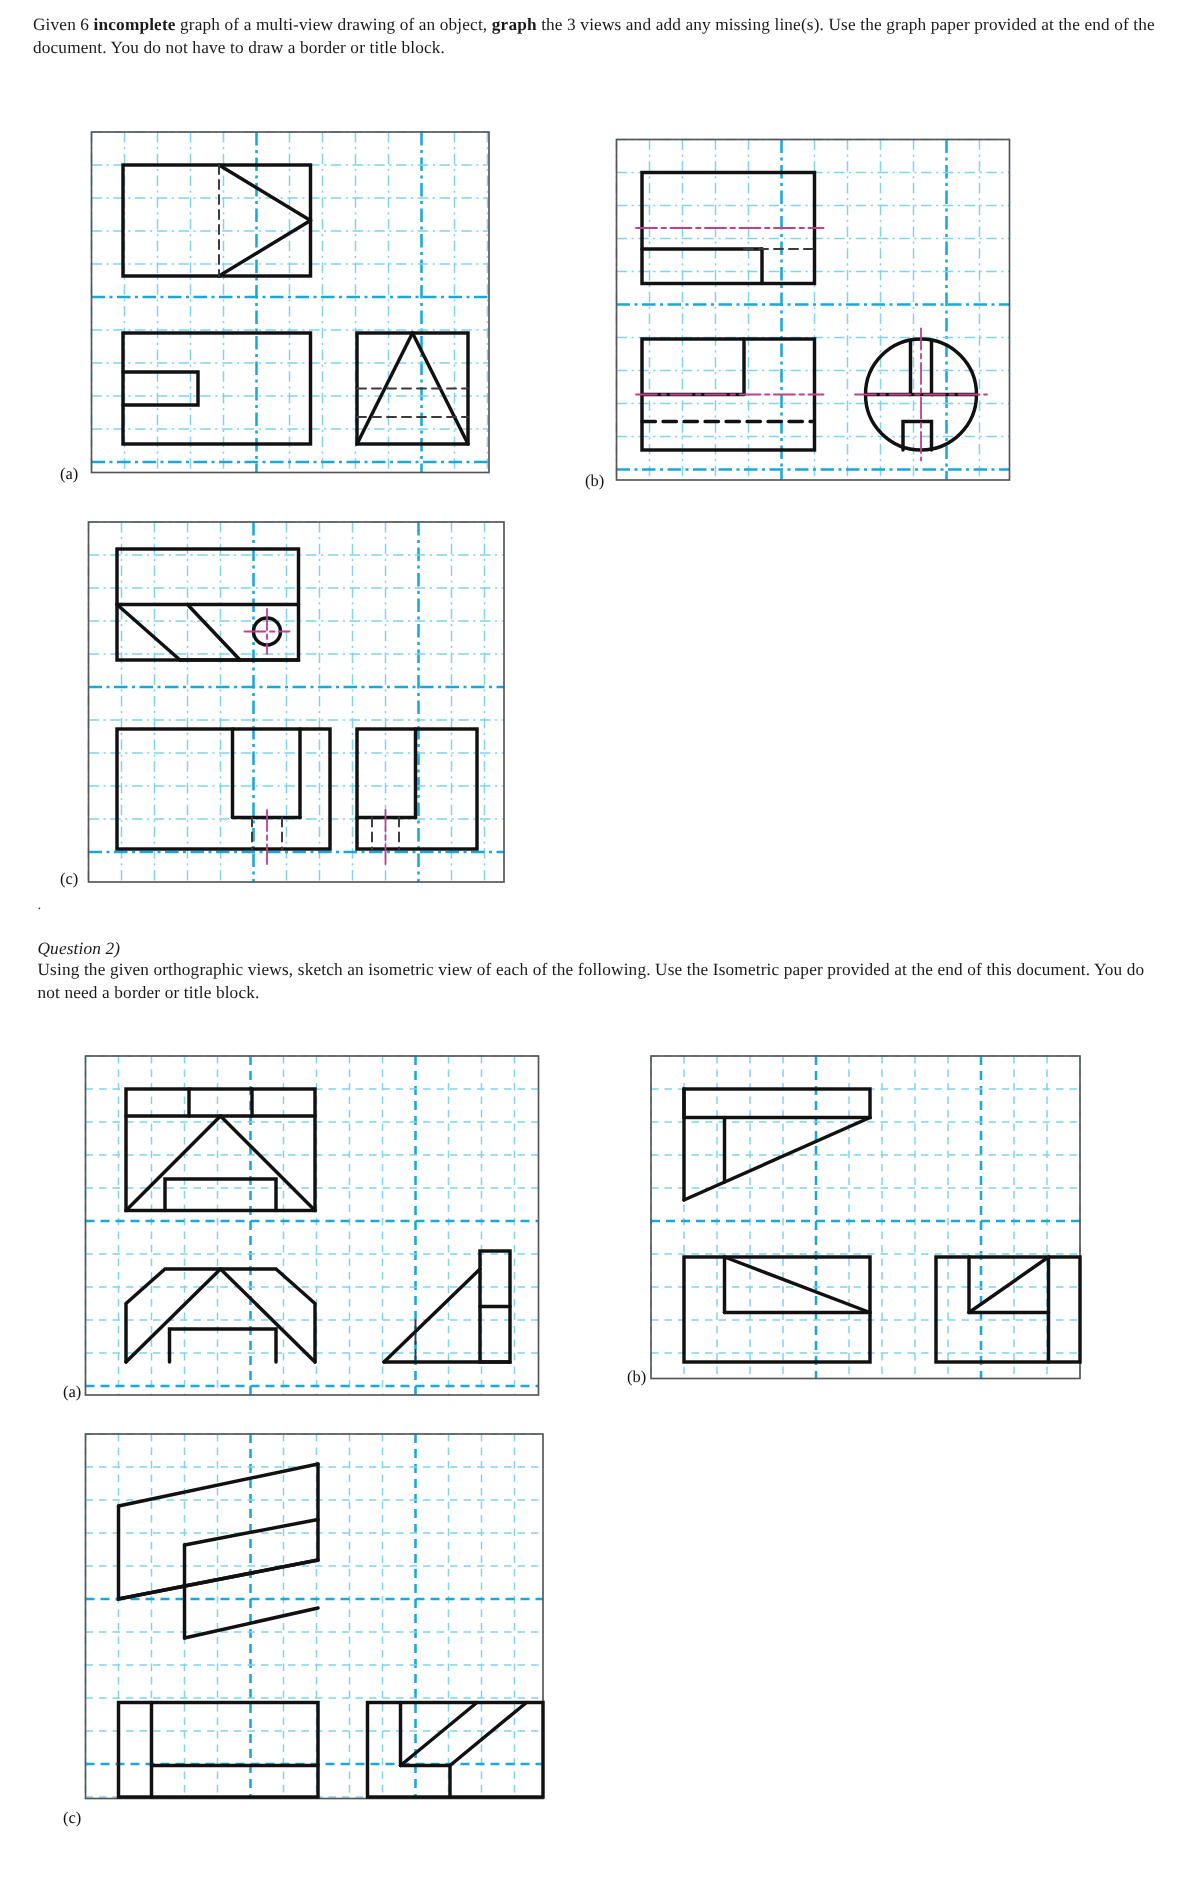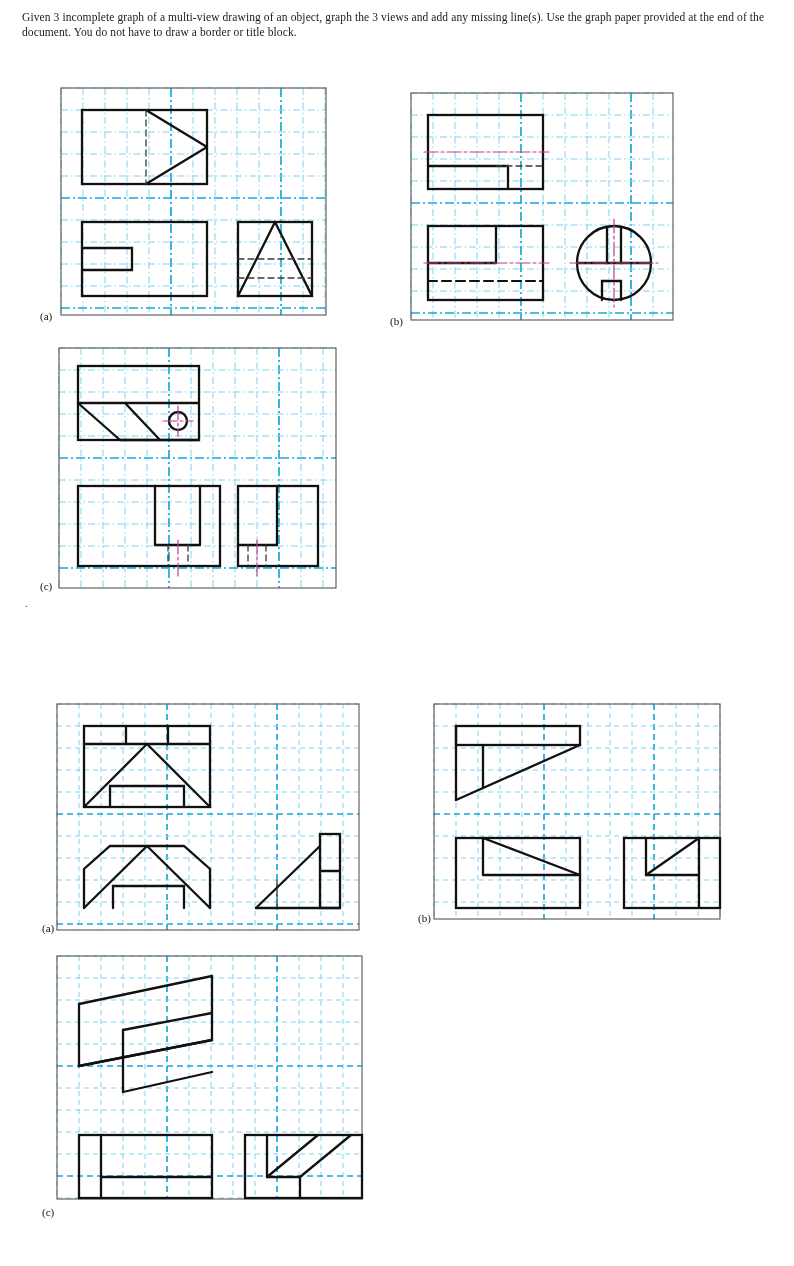--- a/index.html
+++ b/index.html
@@ -15,43 +15,45 @@
   .qtext{
     position:absolute;
     font-size:11.5px;
     line-height:15px;
     text-align:left;
     letter-spacing:0.1px;
   }
   #q1-text{left:22px;top:10px;width:752px;}
   #q2-head{left:25px;top:626px;width:752px;font-style:italic;font-size:11.5px;}
   #q2-text{left:25px;top:640px;width:752px;}
-  .bold{font-weight:normal;margin-top:38px;}
+  .bold{font-weight:bold;margin-top:38px;}
   .dot-mark{position:absolute;left:25px;top:598px;font-size:10px;color:#333;}
 
   
   .panel{position:absolute;}
   .panel svg{display:block;}
   .panel-label{
     position:absolute;
     font-size:11px;
     font-family:"Liberation Serif","DejaVu Serif",serif;
     color:#111;
     white-space:nowrap;
   }
 </style>
 </head>
 <body>
 
 <div class="page">
 
-  <div class="qtext" id="q1-text"><span>Given 3 </span><span class="bold">incomplete</span><span> graph of a multi-view drawing of an object, </span><span class="bold">graph</span><span> the 3 views and add any missing line(s).  Use the graph paper provided at the end of the document. You do not have to draw a border or title block.</span></div>
+  <div class="qtext" id="q1-text"><span>Given 6 </span><span class="bold">incomplete</span><span> graph of a multi-view drawing of an object, </span><span class="bold">graph</span><span> the 3 views and add any missing line(s).  Use the graph paper provided at the end of the document. You do not have to draw a border or title block.</span></div>
 
   <div class="dot-mark">.</div>
 
+  <div class="qtext" id="q2-head">Question 2)</div>
+  <div class="qtext" id="q2-text">Using the given orthographic views, sketch an isometric view of each of the following. Use the Isometric paper provided at the end of this document.   You do not need a border or title block.</div>
 
   <div id="figure-host">
       <div class="panel" style="left: 0px; top: 0px;">
         <svg width="794" height="1266" viewBox="0 0 794 1266" style="position: absolute; left: 0px; top: 0px; pointer-events: none;">
           <rect x="61" y="88" width="265" height="227" fill="#ffffff" stroke="none"></rect>
           <g>
             <line x1="61" y1="88" x2="61" y2="315" stroke="#7fd3ef" stroke-width="1" stroke-dasharray="7,3,1.5,3"></line>
             <line x1="83" y1="88" x2="83" y2="315" stroke="#7fd3ef" stroke-width="1" stroke-dasharray="7,3,1.5,3"></line>
             <line x1="105" y1="88" x2="105" y2="315" stroke="#7fd3ef" stroke-width="1" stroke-dasharray="7,3,1.5,3"></line>
             <line x1="127" y1="88" x2="127" y2="315" stroke="#7fd3ef" stroke-width="1" stroke-dasharray="7,3,1.5,3"></line>

